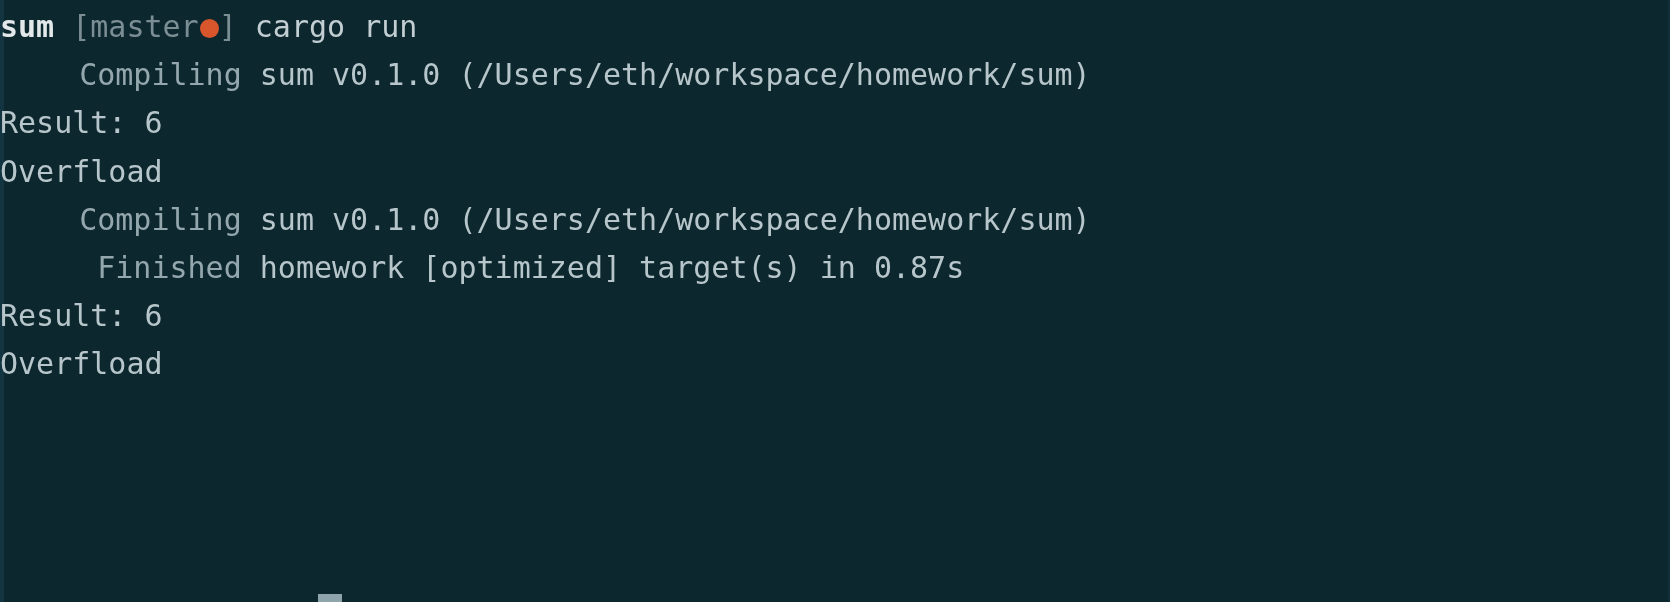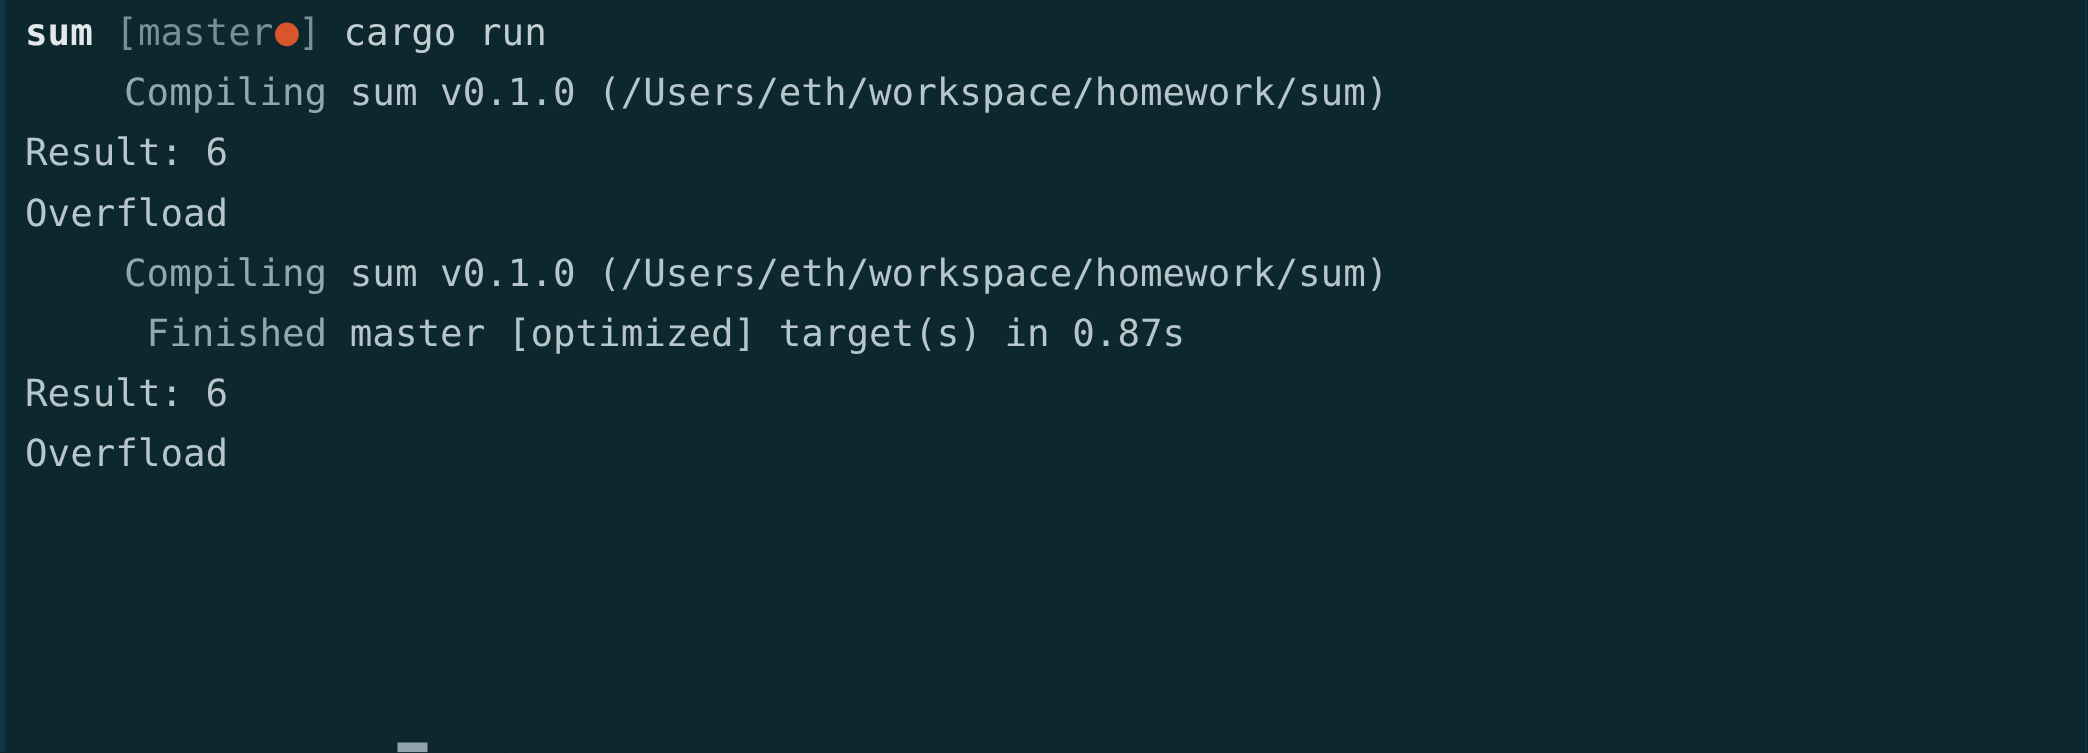--- a/index.html
+++ b/index.html
@@ -30,21 +30,21 @@
   .edge-right {
     position: absolute;
     right: 0; top: 0;
     width: 2px; height: 100%;
     background: #102f3a;
   }
   .screen {
     position: absolute;
     left: 0; top: 0;
     width: 100%;
-    padding: 3px 0 0 20px;
+    padding: 3px 0 0 0;
     box-sizing: border-box;
   }
   .line {
     white-space: pre;
     height: 48.2px;
     letter-spacing: 0px;
   }
   .prompt-dir {
     color: #e3e9ea;
     font-weight: bold;
@@ -99,21 +99,21 @@
 
 
 
     <div class="line"><span class="out">Result: 6</span></div>
 
     <div class="line"><span class="out">Overfload</span></div>
 
 
     <div class="line"><span>   </span><span class="label">Compiling</span><span class="out"> sum v0.1.0 (/Users/eth/workspace/homework/sum)</span></div>
 
-    <div class="line"><span>    </span><span class="label">Finished</span><span class="out"> master [optimized] target(s) in 0.87s</span></div>
+    <div class="line"><span>    </span><span class="label">Finished</span><span class="out"> homework [optimized] target(s) in 0.87s</span></div>
 
 
     <div class="line"><span class="out">Result: 6</span></div>
 
     <div class="line"><span class="out">Overfload</span></div>
 
   </div>
 
   <div class="cursor"></div>
 </div>

